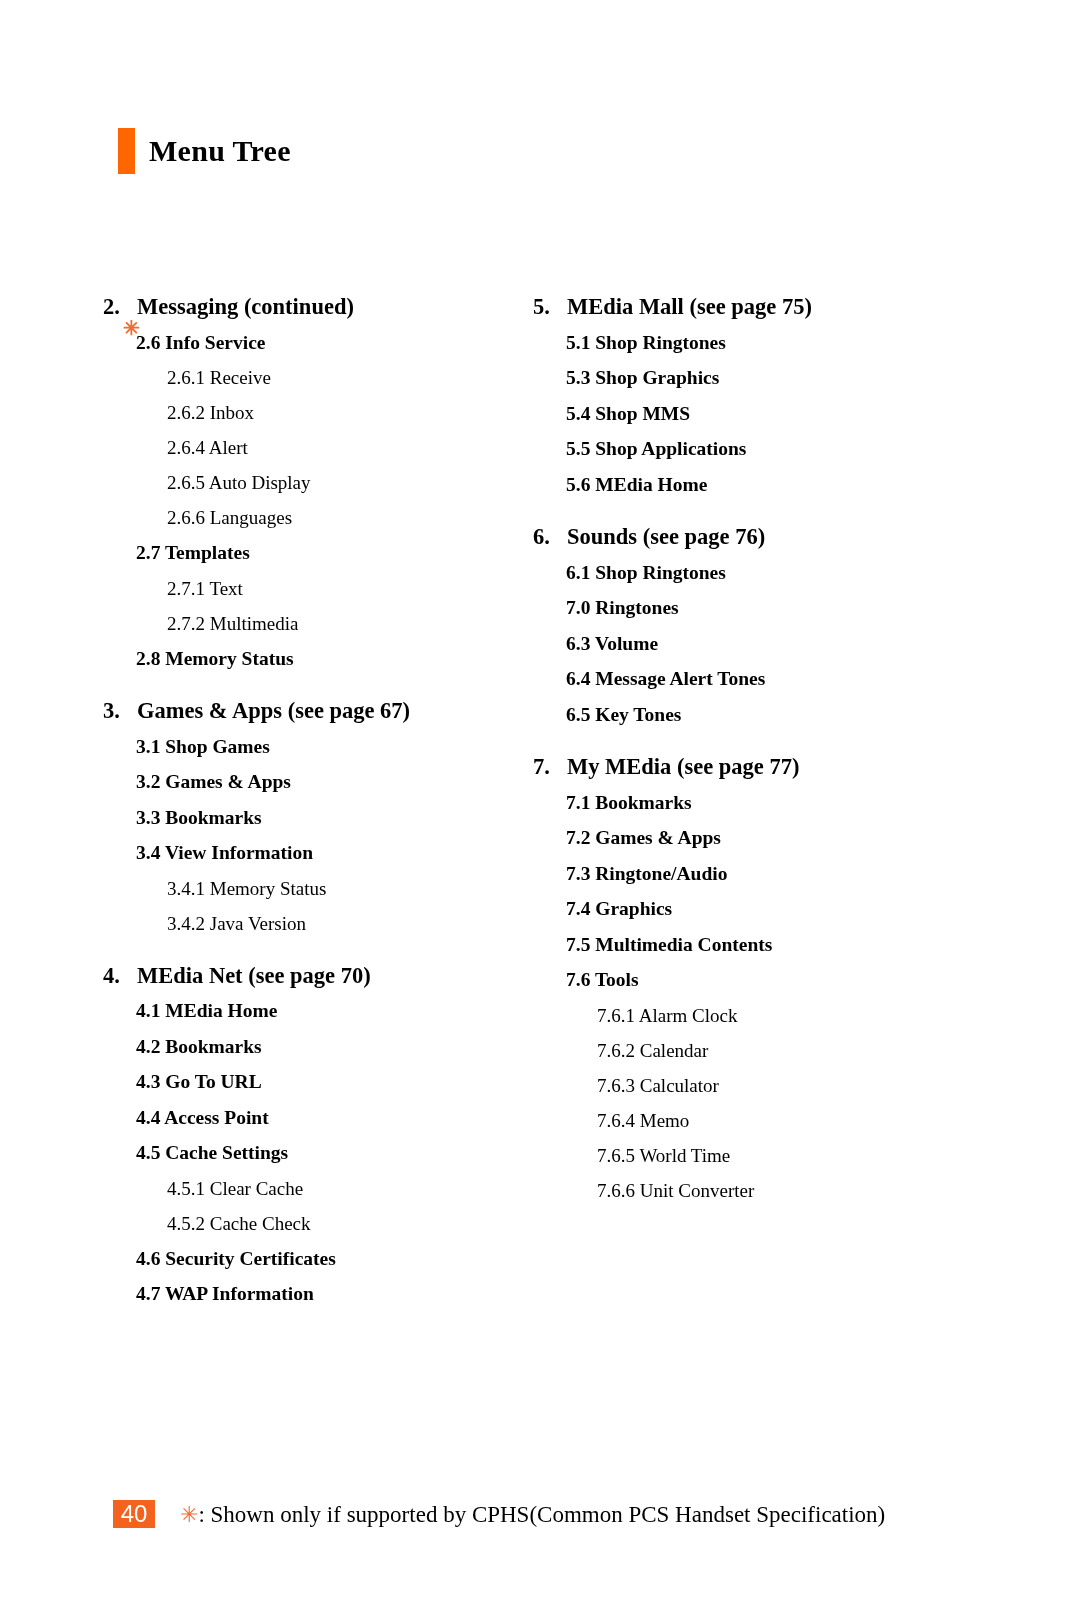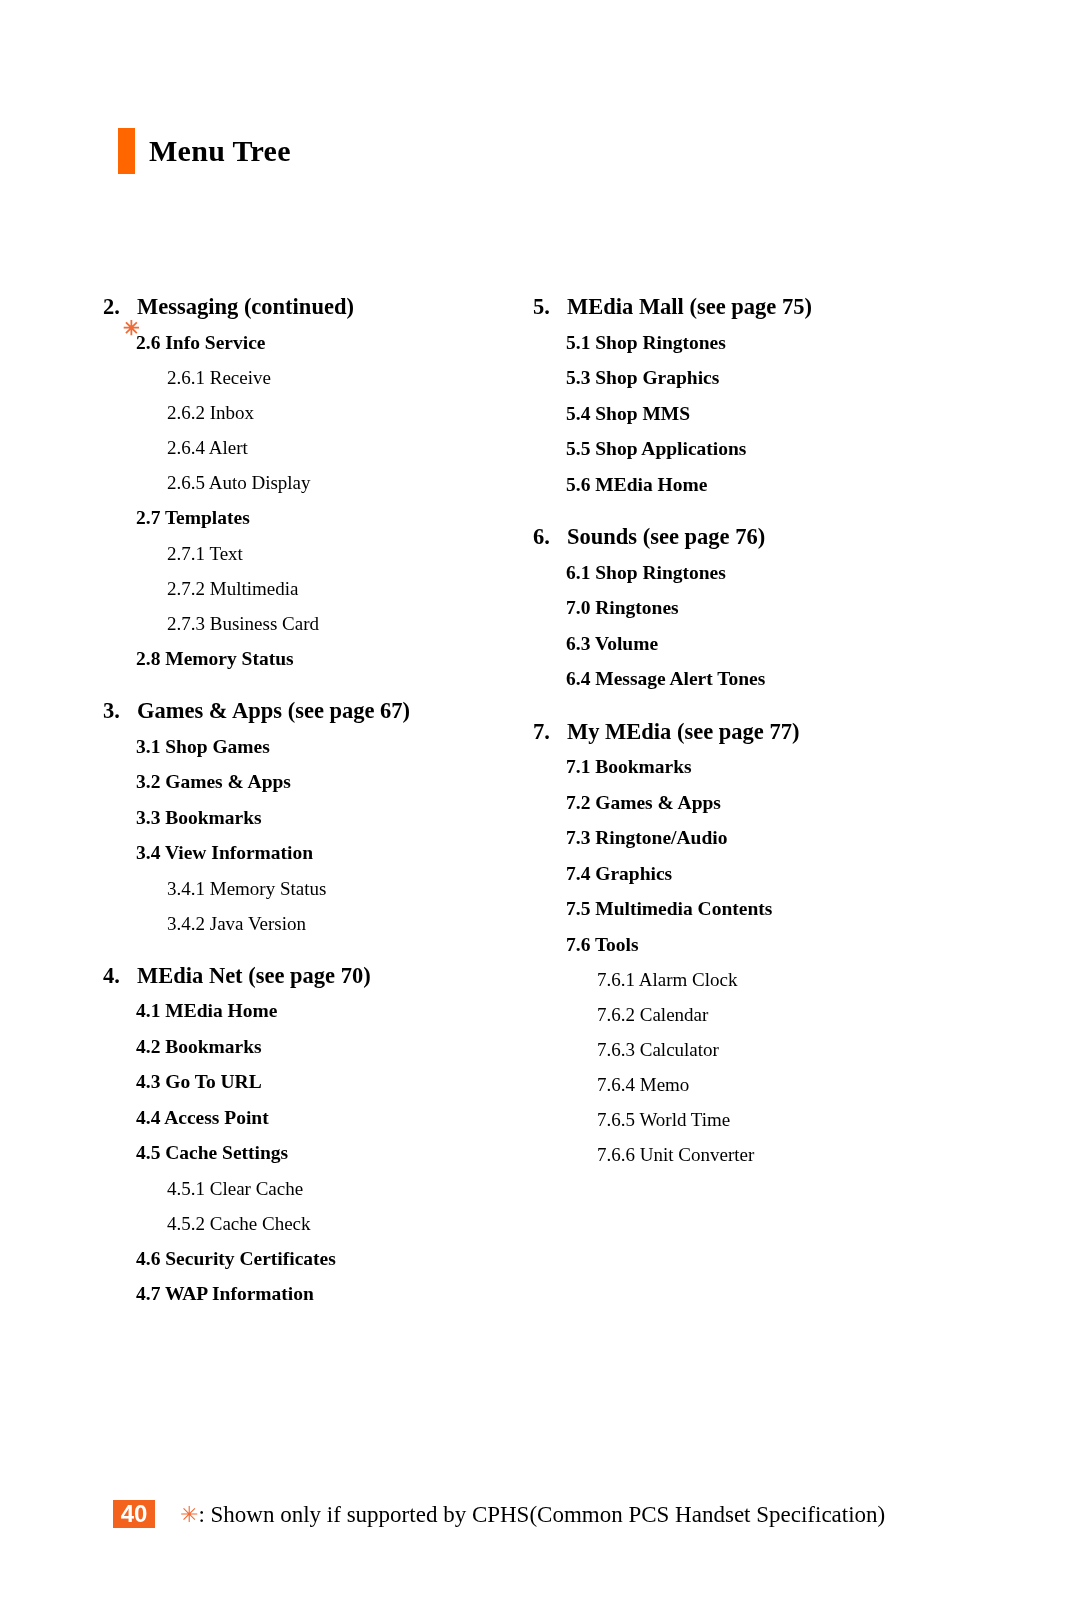--- a/index.html
+++ b/index.html
@@ -120,21 +120,21 @@
     display: flex;
     align-items: center;
   }
   .page-badge {
     width: 42px;
     height: 28px;
     background: #F4631E;
     color: #ffffff;
     font-family: "Liberation Sans", sans-serif;
     font-size: 24px;
-    font-weight: bold;
+    font-weight: normal;
     display: flex;
     align-items: center;
     justify-content: center;
     flex: none;
   }
   .footnote {
     margin-left: 25px;
     font-size: 23px;
     line-height: 1;
     white-space: nowrap;
@@ -160,24 +160,24 @@
         <div class="section">
           <div class="lvl1">
             <span class="lvl1-num">2.</span>
             <span class="lvl1-label">Messaging (continued)</span>
           </div>
           <div class="lvl2"><span class="asterisk">✳</span><span>2.6 Info Service</span></div>
           <div class="lvl3"><span>2.6.1 Receive</span></div>
           <div class="lvl3"><span>2.6.2 Inbox</span></div>
           <div class="lvl3"><span>2.6.4 Alert</span></div>
           <div class="lvl3"><span>2.6.5 Auto Display</span></div>
+          <div class="lvl3"><span>2.6.6 Languages</span></div>
           <div class="lvl2"><span>2.7 Templates</span></div>
           <div class="lvl3"><span>2.7.1 Text</span></div>
           <div class="lvl3"><span>2.7.2 Multimedia</span></div>
-          <div class="lvl3"><span>2.7.3 Business Card</span></div>
           <div class="lvl2"><span>2.8 Memory Status</span></div>
         </div>
         <div class="section">
           <div class="lvl1">
             <span class="lvl1-num">3.</span>
             <span class="lvl1-label">Games &amp; Apps (see page 67)</span>
           </div>
           <div class="lvl2"><span>3.1 Shop Games</span></div>
           <div class="lvl2"><span>3.2 Games &amp; Apps</span></div>
           <div class="lvl2"><span>3.3 Bookmarks</span></div>
@@ -215,20 +215,21 @@
         </div>
         <div class="section">
           <div class="lvl1">
             <span class="lvl1-num">6.</span>
             <span class="lvl1-label">Sounds (see page 76)</span>
           </div>
           <div class="lvl2"><span>6.1 Shop Ringtones</span></div>
           <div class="lvl2"><span>7.0 Ringtones</span></div>
           <div class="lvl2"><span>6.3 Volume</span></div>
           <div class="lvl2"><span>6.4 Message Alert Tones</span></div>
+          <div class="lvl2"><span>6.5 Key Tones</span></div>
         </div>
         <div class="section">
           <div class="lvl1">
             <span class="lvl1-num">7.</span>
             <span class="lvl1-label">My MEdia (see page 77)</span>
           </div>
           <div class="lvl2"><span>7.1 Bookmarks</span></div>
           <div class="lvl2"><span>7.2 Games &amp; Apps</span></div>
           <div class="lvl2"><span>7.3 Ringtone/Audio</span></div>
           <div class="lvl2"><span>7.4 Graphics</span></div>

